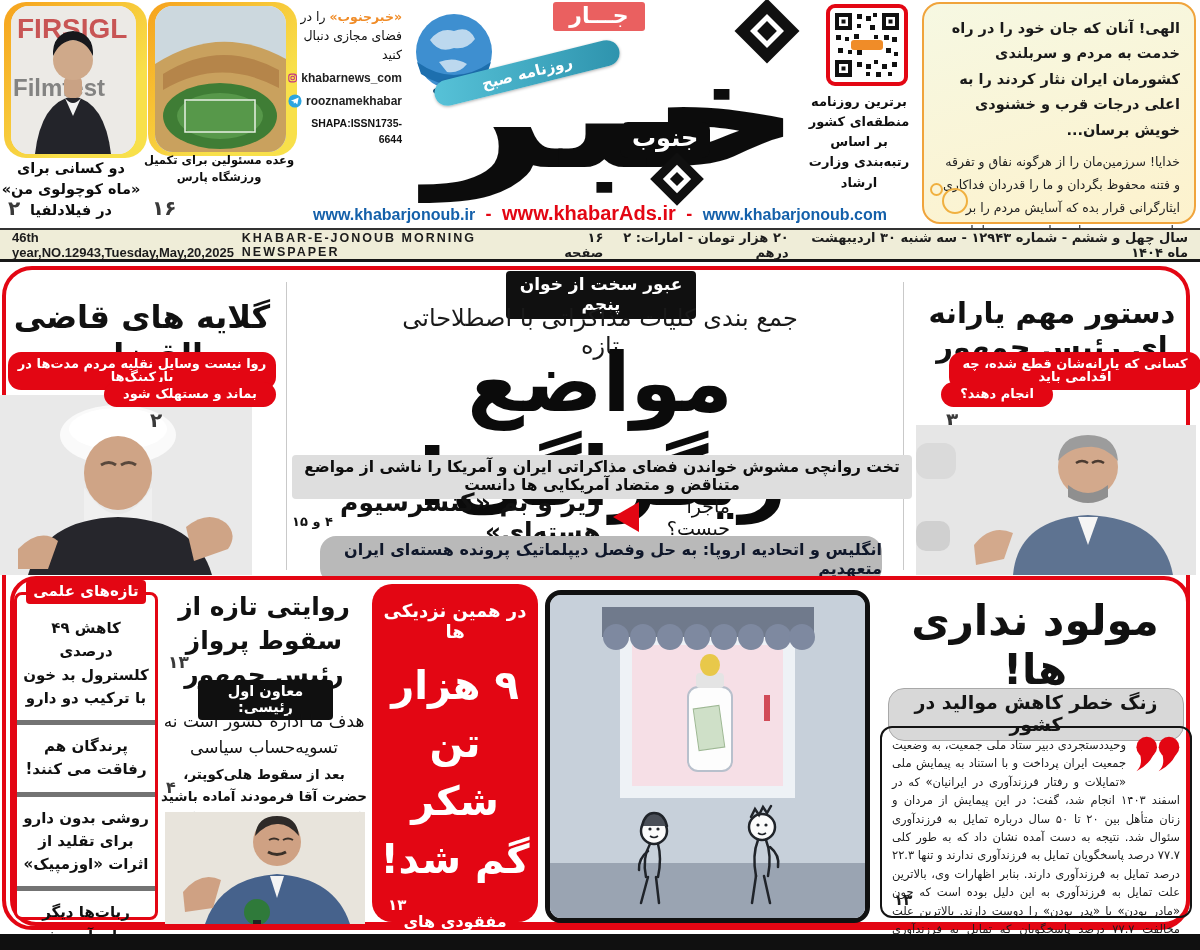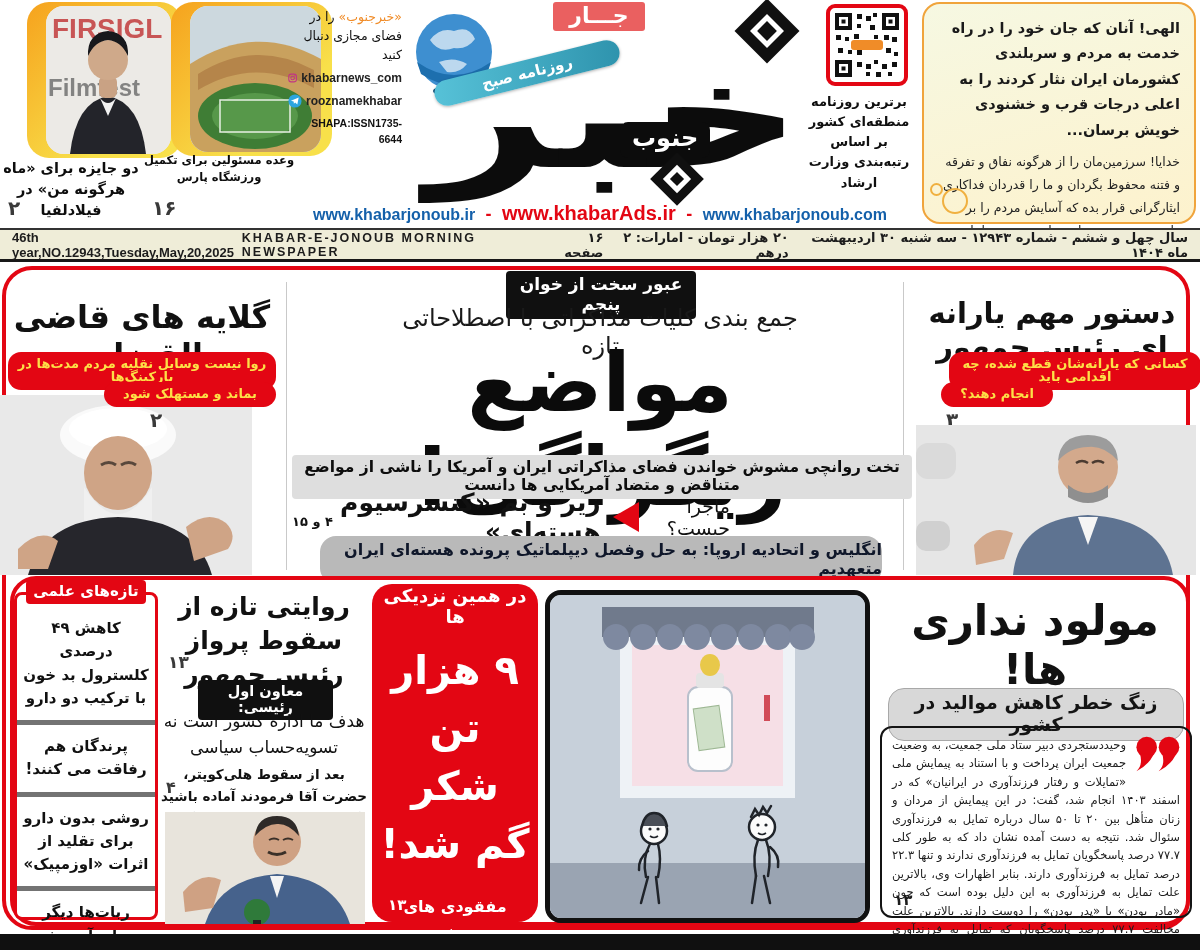--- a/index.html
+++ b/index.html
@@ -4,30 +4,30 @@
 <style>
   html,body{margin:0;padding:0;background:#888;}
   .page{position:relative;width:1200px;height:950px;background:#fff;overflow:hidden;
         font-family:"DejaVu Sans",sans-serif;color:#111;margin:0 auto;}
   .abs{position:absolute;}
   .rtl{direction:rtl;}
   .ctr{text-align:center;}
   .b{font-weight:bold;}
 
   
-  .teaser-wrap{border-radius:22px;background:linear-gradient(135deg,#f6a21d,#f8e04a 70%);padding:4px 4px 4px 19px;margin-left:23px;}
+  .teaser-wrap{border-radius:22px;background:linear-gradient(135deg,#f6a21d,#f8e04a 70%);padding:4px 4px 4px 7px;}
   .teaser-wrap svg{display:block;border-radius:18px;background:#eee;}
   .teaser-cap{font-size:14.5px;line-height:1.45;color:#0d0d0d;}
   .cap-small{font-size:11.5px;}
   .cap-big{font-size:16px;}
   .pgnum{font-size:20px;font-weight:bold;color:#3a3a3a;}
 
   
   .social{width:114px;font-size:12.5px;line-height:1.5;}
-  .social .brand{color:#f08c28;font-weight:normal;}
+  .social .brand{color:#f08c28;font-weight:bold;}
   .soc-row{display:flex;align-items:center;gap:4px;margin-top:5px;font-weight:bold;font-size:12px;color:#222;
            font-family:"Liberation Sans",sans-serif;}
   .shapa{font-size:10.5px;font-weight:bold;margin-top:6px;font-family:"Liberation Sans",sans-serif;}
 
   
   .jar-tab{background:#ea6060;color:#fff;font-weight:bold;font-size:22px;text-align:center;
            border-radius:3px;padding:1px 0 3px;}
   .ribbon{background:linear-gradient(100deg,#57c2d8,#2e93ad);color:#fff;font-weight:bold;font-size:15px;
           text-align:center;border-radius:14px;transform:rotate(-14deg);padding:4px 0;box-shadow:0 1px 3px rgba(0,0,0,.3);}
   .khabar-name{font-size:148px;font-weight:bold;line-height:1;color:#0c0c0c;transform:scaleX(1.45);transform-origin:center;}
@@ -56,21 +56,21 @@
   .dl-name{letter-spacing:2px;font-size:12.5px;}
 
   
   .main-frame{left:2px;top:266px;width:1188px;height:664px;border:4px solid #e30613;border-radius:30px;box-sizing:border-box;}
   .bottom-frame{left:10px;top:576px;width:1180px;height:350px;border:4px solid #e30613;border-radius:26px;box-sizing:border-box;background:#fff;}
   .vline{width:1px;background:#c9c9c9;top:282px;height:288px;}
 
   
   .h-judge{font-size:32px;font-weight:bold;}
   .h-subsidy{font-size:29px;font-weight:bold;}
-  .rpill{background:#e30613;color:#fde047;font-weight:bold;font-size:13px;line-height:1;border-radius:13px;
+  .rpill{background:#e30613;color:#ffffff;font-weight:bold;font-size:13px;line-height:1;border-radius:13px;
          padding:5px 2px 7px;text-align:center;box-sizing:border-box;}
   .kbadge{background:#101010;color:#fff;font-weight:bold;font-size:17px;text-align:center;border-radius:4px;
           padding:3px 0 5px;}
   .center-sub{font-size:24px;color:#1a1a1a;}
   .center-headline{font-size:82px;font-weight:bold;line-height:1.15;color:#0b0b0b;}
   .deckbar{background:#dedede;font-size:15.5px;font-weight:bold;text-align:center;border-radius:4px;
            padding:3px 6px 5px;color:#0d0d0d;}
   .cons-title{font-size:25px;font-weight:bold;}
   .cons-q{font-size:19px;}
   .tri-left{width:0;height:0;border-top:15px solid transparent;border-bottom:15px solid transparent;
@@ -81,21 +81,21 @@
   
   .science-box{border:3px solid #e30613;border-radius:8px;box-sizing:border-box;background:#fff;}
   .science-hdr{background:#e30613;color:#fff;font-weight:bold;font-size:15px;text-align:center;
                border-radius:4px;padding:2px 0 4px;}
   .sci-item{font-size:15px;font-weight:bold;line-height:1.55;text-align:center;padding:10px 6px;
             border-bottom:5px solid #737373;}
   .sci-item:last-child{border-bottom:none;}
   .flight-h{font-size:25px;font-weight:bold;line-height:1.35;}
   .flight-q{font-size:17px;line-height:1.55;}
   .flight-bq{font-size:13.5px;font-weight:bold;line-height:1.6;}
-  .sugar{background:#e30613;border-radius:20px;color:#fff;box-sizing:border-box;padding:1px 8px;}
+  .sugar{background:#e30613;border-radius:20px;color:#fff;box-sizing:border-box;padding:16px 8px;}
   .sugar-kick{font-size:18px;font-weight:bold;}
   .sugar-h{font-size:40px;font-weight:bold;line-height:1.45;margin-top:14px;}
   .sugar-d{font-size:16px;font-weight:bold;line-height:1.7;margin-top:20px;}
   .cartoon-frame{border:5px solid #111;border-radius:16px;overflow:hidden;box-sizing:border-box;background:#c7d0da;}
   .birth-h{font-size:42px;font-weight:bold;}
   .birth-bar{background:#d8d8d8;border:1px solid #a8a8a8;border-radius:16px;color:#141414;
              font-weight:bold;font-size:19px;text-align:center;padding:2px 0 5px;}
   .birth-box{border:2px solid #141414;border-radius:12px;box-sizing:border-box;padding:8px 10px;font-size:11.5px;
              line-height:1.6;text-align:justify;color:#1c1c1c;}
   .birth-box .qic{float:right;margin:0 0 4px 8px;}
@@ -111,21 +111,21 @@
       <rect width="125" height="148" fill="#eceae6"></rect>
       <text x="6" y="32" font-size="28" font-weight="bold" fill="#c23b3b" opacity=".85" font-family="Liberation Sans">FIRSIGL</text>
       <text x="2" y="90" font-size="24" font-weight="bold" fill="#6a6a6a" opacity=".8" font-family="Liberation Sans">Filmfest</text>
       <path d="M24 148 Q30 96 62 90 Q94 96 100 148 Z" fill="#23242a"></path>
       <rect x="53" y="70" width="18" height="22" rx="6" fill="#c9a284"></rect>
       <circle cx="62" cy="54" r="20" fill="#cfa98a"></circle>
       <path d="M42 50 Q41 27 62 25 Q83 27 82 50 Q75 35 62 34 Q49 35 42 50Z" fill="#17181c"></path>
       <path d="M54 92 L62 110 L70 92 Q66 97 62 97 Q58 97 54 92Z" fill="#f2f2f2"></path>
     </svg>
   </div>
-  <div class="abs rtl ctr teaser-cap b" style="left:0;top:158px;width:142px;">دو جایزه برای «ماه هرگونه من» در فیلادلفیا</div>
+  <div class="abs rtl ctr teaser-cap b" style="left:0;top:158px;width:142px;">دو کسانی برای «ماه کوچولوی من» در فیلادلفیا</div>
   <div class="abs pgnum" style="left:8px;top:196px;">۲</div>
 
   <div class="abs teaser-wrap" style="left:148px;top:2px;width:138px;">
     <svg width="131" height="146" viewBox="0 0 131 146">
       <rect width="131" height="146" fill="#ccd8de"></rect>
       <path d="M0 58 Q65 16 131 53 L131 146 L0 146 Z" fill="#c9a15e"></path>
       <path d="M8 68 Q65 32 124 64 L124 82 Q65 50 8 84 Z" fill="#b5854a"></path>
       <ellipse cx="65" cy="110" rx="57" ry="33" fill="#3f7d35"></ellipse>
       <ellipse cx="65" cy="110" rx="43" ry="23" fill="#57984a"></ellipse>
       <rect x="30" y="94" width="70" height="32" fill="none" stroke="#e8f0e4" stroke-width="1.5"></rect>

